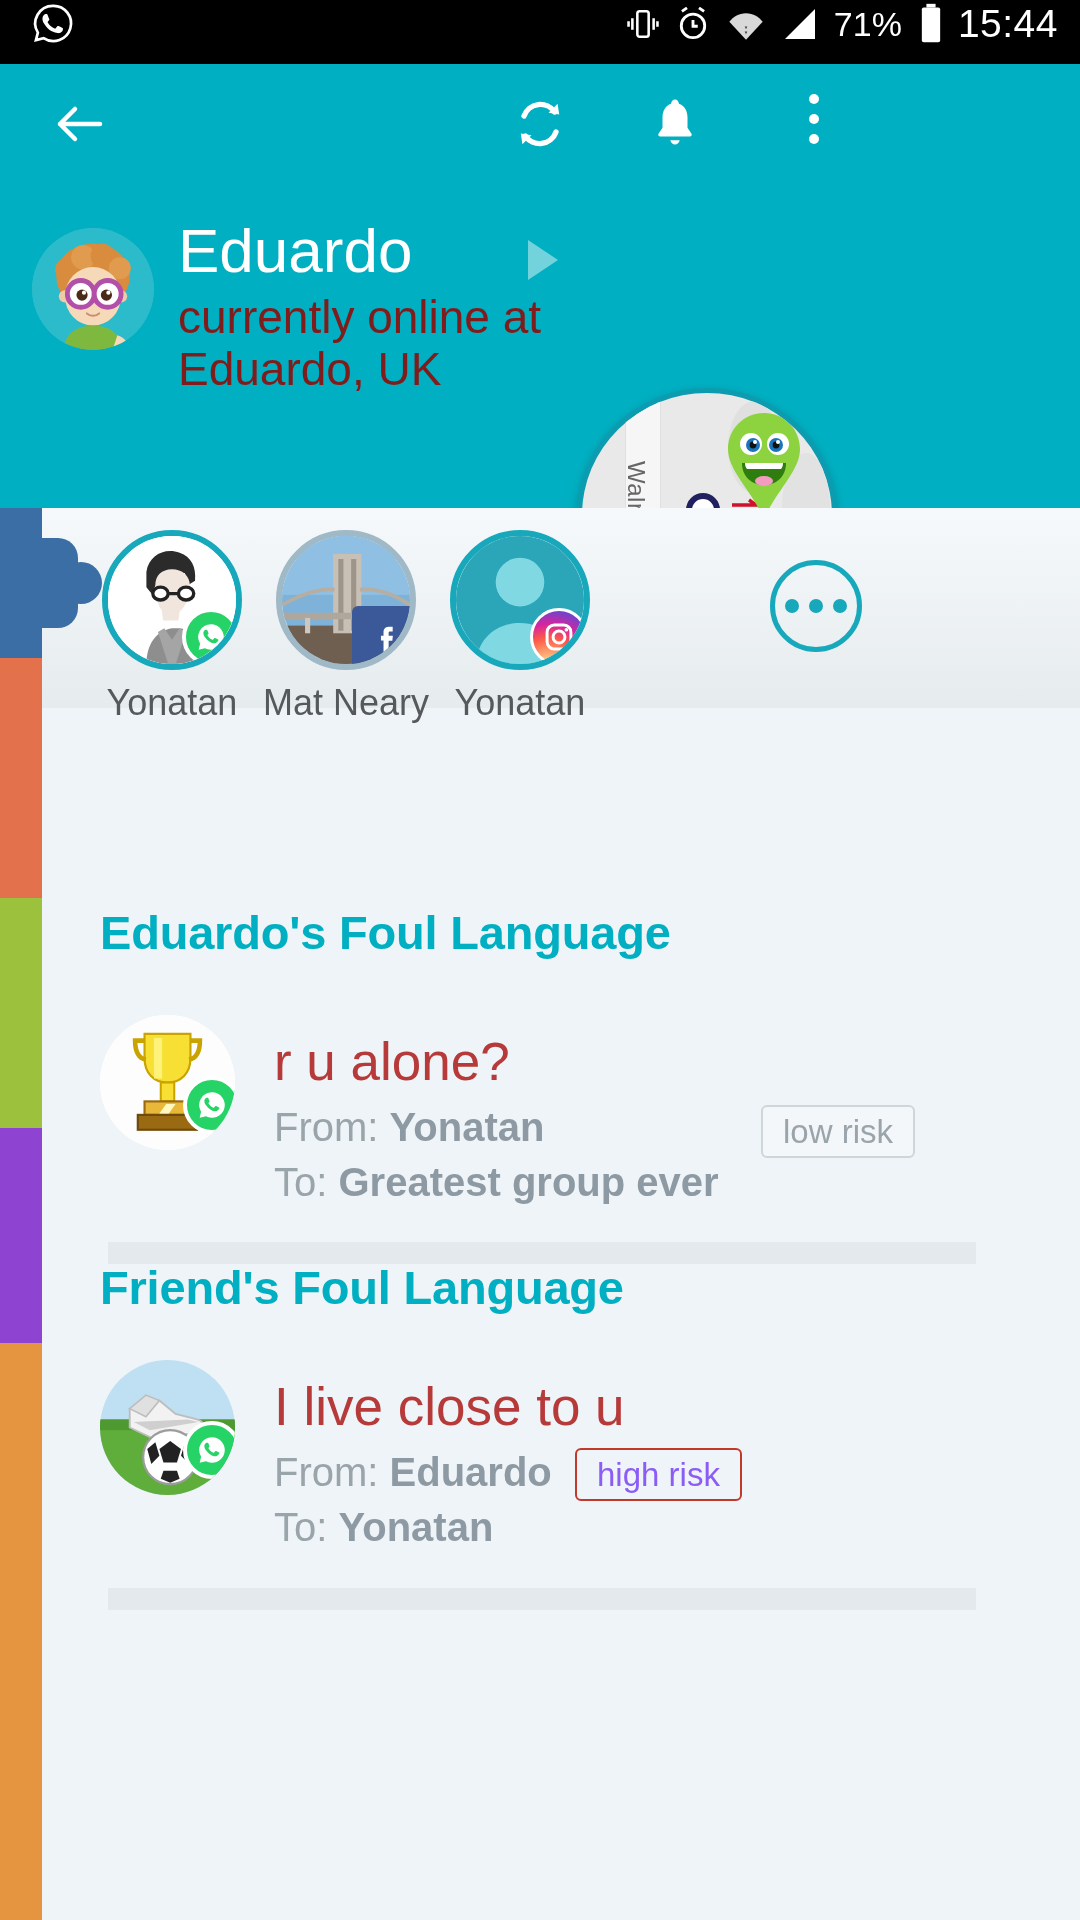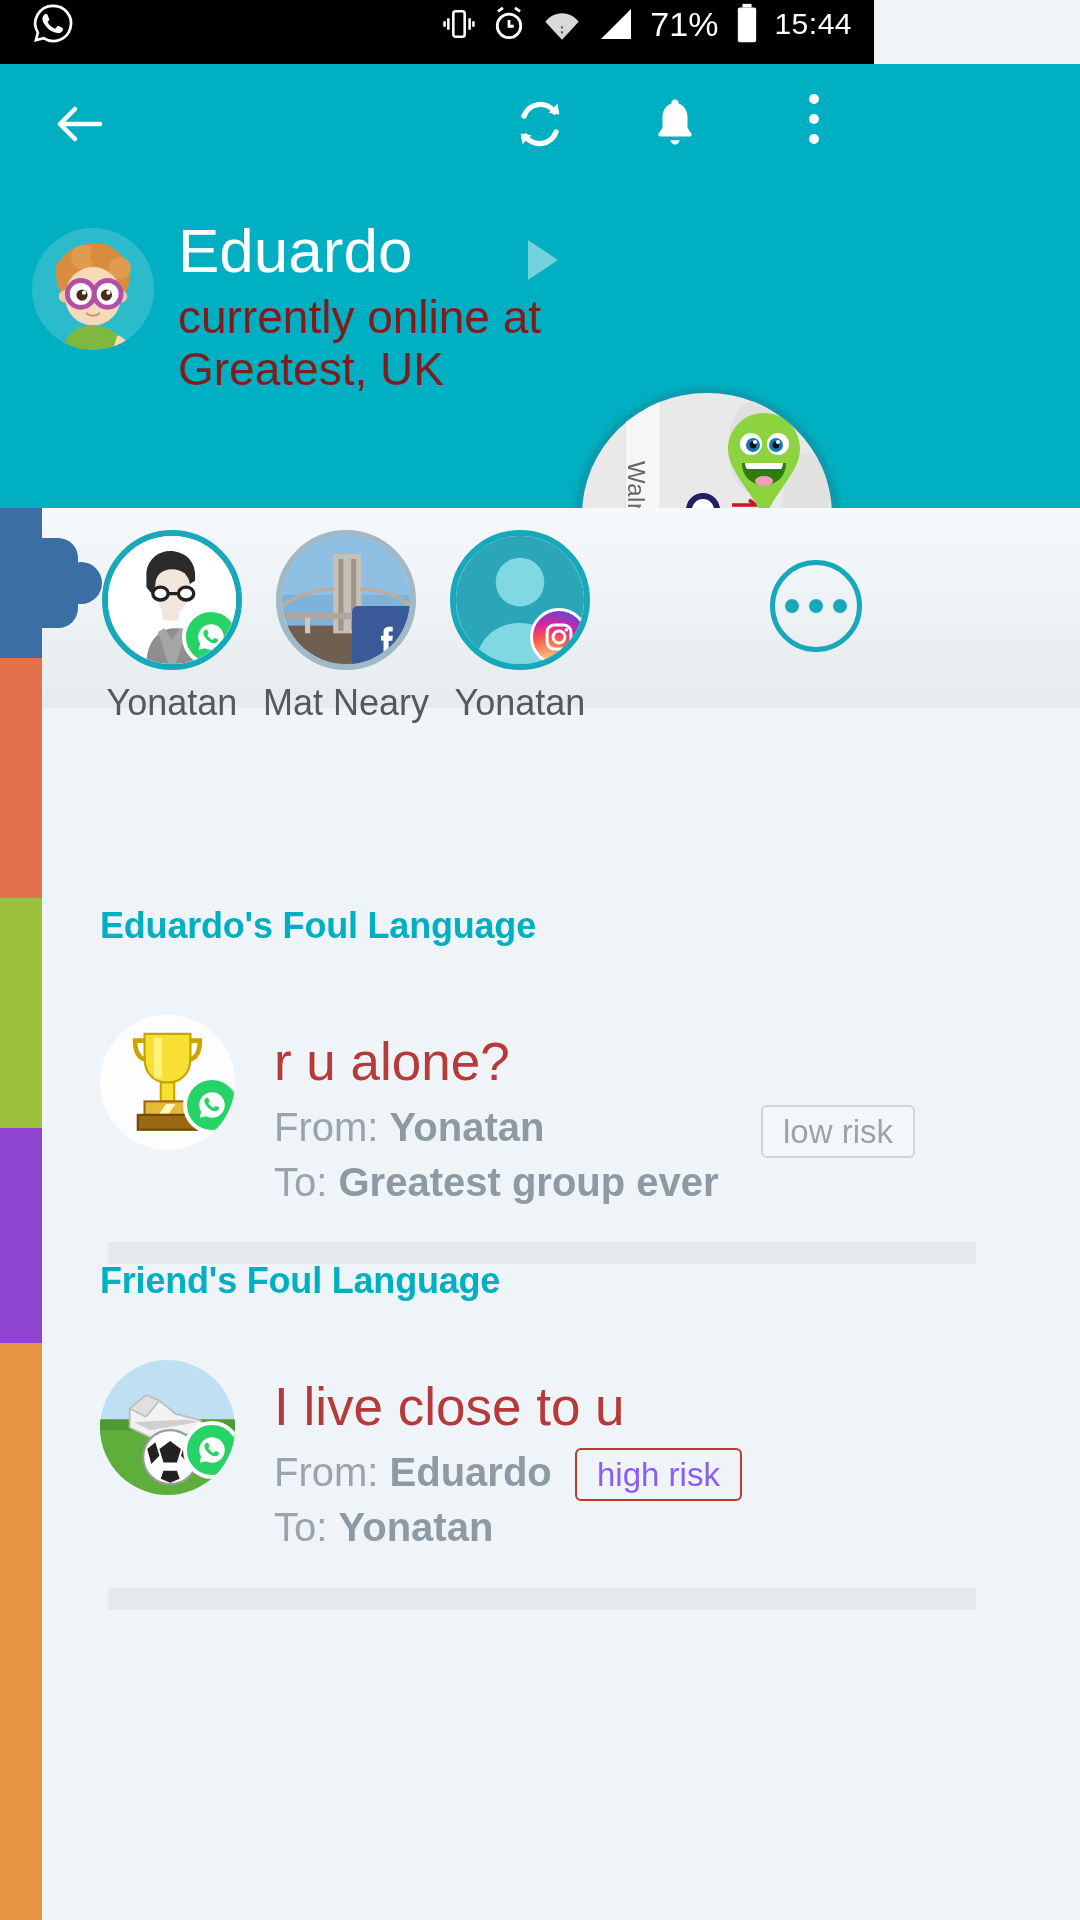--- a/index.html
+++ b/index.html
@@ -5,28 +5,28 @@
   * { margin:0; padding:0; box-sizing:border-box; }
   html,body {
     width:1080px; height:1920px;
     background:#eef4f7;
     font-family:"Liberation Sans", sans-serif;
     overflow:hidden;
   }
 
   
   .statusbar{
-    position:absolute; top:0; left:0; width:874px; height:64px;
+    position:absolute; top:0; left:0; width:1080px; height:64px;
     background:#000; display:flex; align-items:center;
     padding:0 22px 16px 30px; color:#fff;
   }
   .sb-left{ display:flex; align-items:center; }
   .sb-spacer{ flex:1; }
   .sb-right{ display:flex; align-items:center; gap:14px; }
-  .sb-text{ font-size:30px; letter-spacing:0.5px; color:#fff; }
+  .sb-text{ font-size:39px; letter-spacing:0.5px; color:#fff; }
   .sb-pct{ font-size:34px; color:#fff; margin-right:2px; }
 
   
   .appbar{
     position:absolute; top:64px; left:0; width:1080px; height:124px;
     background:#00AFC1;
   }
   .ab-back{ position:absolute; left:50px; top:30px; width:60px; height:60px; cursor:pointer;}
   .ab-refresh{ position:absolute; left:508px; top:28px; width:64px; height:64px; cursor:pointer;}
   .ab-bell{ position:absolute; left:645px; top:28px; width:60px; height:64px; cursor:pointer;}
@@ -149,21 +149,21 @@
     position:absolute; left:730px; top:44px; width:92px; height:92px;
     border-radius:50%; border:5px solid #17A8BC;
     display:flex; align-items:center; justify-content:center; gap:10px;
     cursor:pointer;
   }
   .more-dot{ width:14px;height:14px;border-radius:50%;background:#17A8BC; }
 
   
   .sec-title{
     position:absolute; left:100px;
-    font-size:36px; font-weight:bold; color:#00AFC1; letter-spacing:-0.2px;
+    font-size:47px; font-weight:bold; color:#00AFC1; letter-spacing:-0.2px;
   }
   .msg-av{
     position:absolute; width:135px; height:135px; border-radius:50%;
     overflow:hidden; background:#fff;
   }
   .msg-text{
     position:absolute; font-size:53px; color:#B73A3A; line-height:1;
     white-space:nowrap;
   }
   .msg-line{
@@ -273,21 +273,21 @@
       <path fill="#7FB83E" d="M26 100c0-12 10-20 24-20s24 8 24 20z"></path>
       <path fill="#F6D9B8" d="M70 88c6 2 9 6 10 12H66z"></path>
     </svg>
   </div>
 
   <div class="pf-name">Eduardo</div>
   <div class="pf-arrow"></div>
 
   <div class="pf-status">
     <span>currently online at</span><br>
-    <span>Greatest, UK</span>
+    <span>Eduardo, UK</span>
   </div>
 
   <div class="mapbubble">
     <div class="map-blob1"></div>
     <div class="map-blob2"></div>
     <div class="map-blob3"></div>
     <div class="map-road-h"></div>
     <div class="map-road-v"></div>
     <div class="map-roadlabel">Walrus Rd</div>
 

